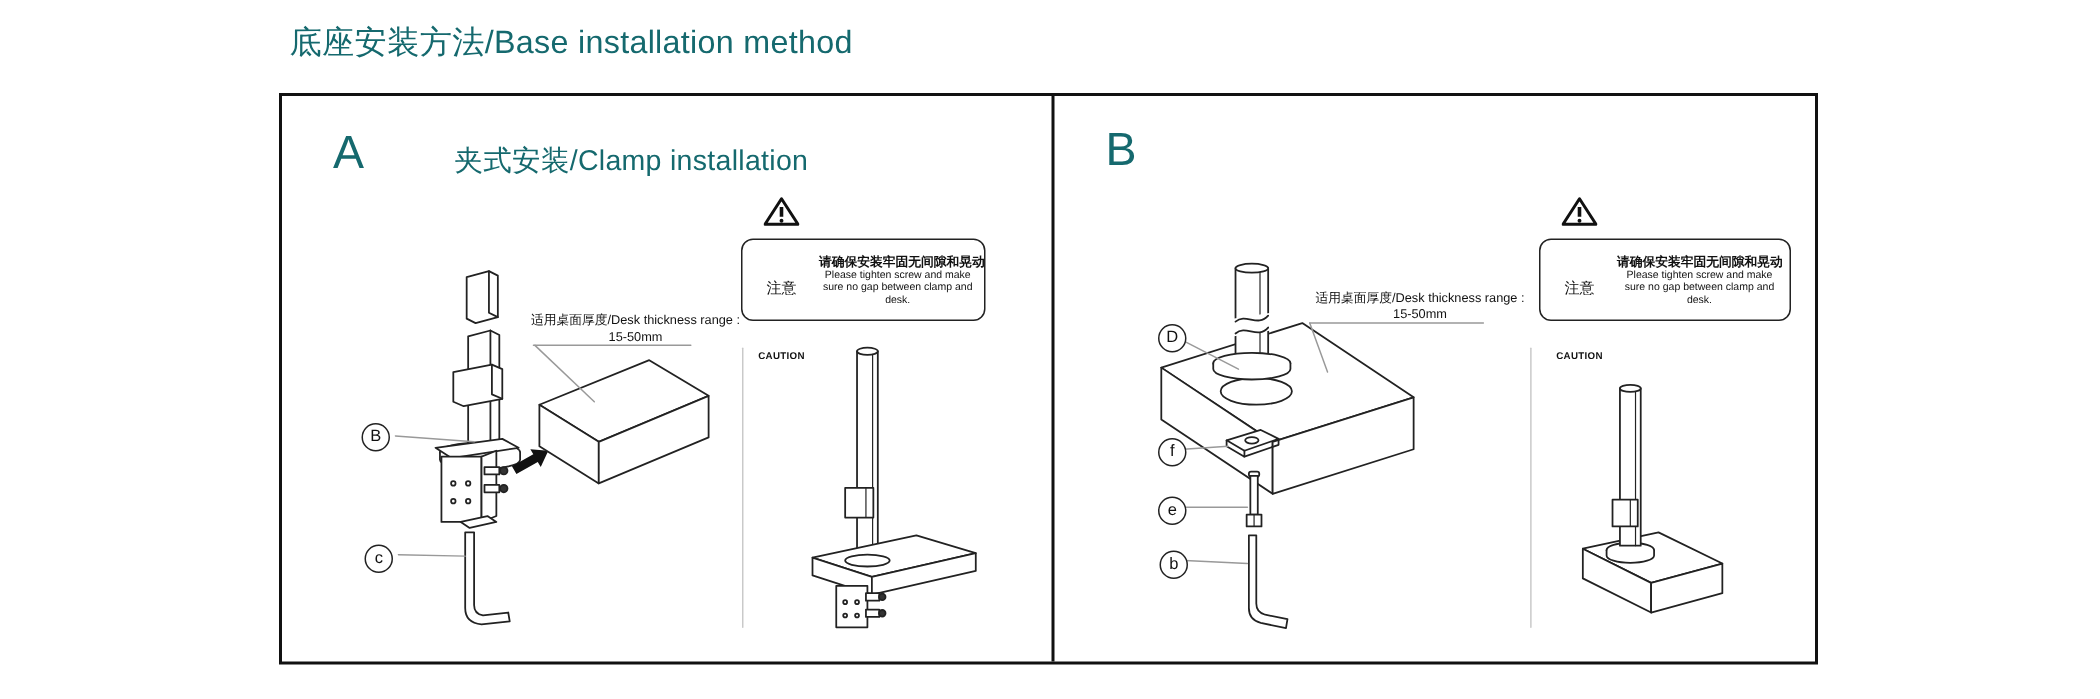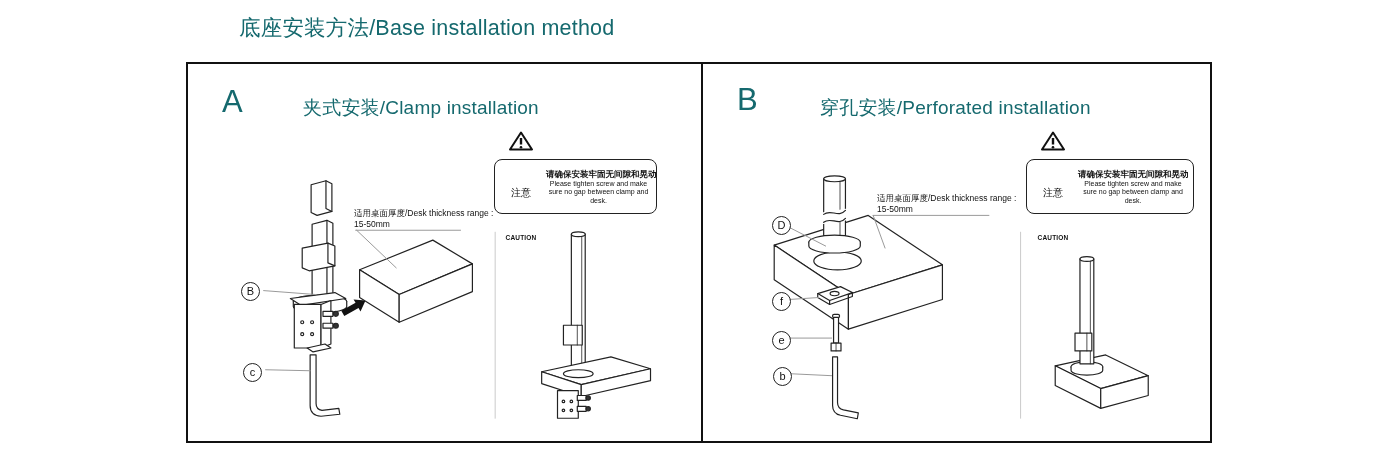--- a/index.html
+++ b/index.html
@@ -2,21 +2,21 @@
 <html><head>
 <meta charset="utf-8">
 <style>
   html,body{margin:0;padding:0;}
   body{
     width:1400px;height:466px;background:#ffffff;position:relative;overflow:hidden;
     font-family:"Liberation Sans", sans-serif;color:#111;
   }
   .main-title{
     position:absolute;left:193px;top:13px;font-size:21.5px;letter-spacing:0.2px;
-    color:#15696e;font-weight:500;margin-left:46px;
+    color:#15696e;font-weight:500;
   }
   .box{
     position:absolute;left:186px;top:62px;width:1026px;height:381px;
     border:2px solid #111;background:#fff;box-sizing:border-box;
   }
   .divider{
     position:absolute;left:513px;top:0;width:2px;height:100%;background:#111;
   }
   .art{position:absolute;left:0;top:0;width:100%;height:100%;}
   .sec-letter{
@@ -24,21 +24,21 @@
   }
   .sec-title{
     position:absolute;font-size:19px;color:#15696e;line-height:1;letter-spacing:0.2px;margin-left:35px;
   }
   .part-label{
     position:absolute;width:19px;height:19px;border:1.4px solid #222;border-radius:50%;
     background:#fff;display:flex;align-items:center;justify-content:center;
     font-size:11px;line-height:1;box-sizing:border-box;
   }
   .thickness{
-    position:absolute;font-size:8.5px;line-height:11px;color:#111;white-space:nowrap;
+    position:absolute;font-size:8.5px;line-height:11px;color:#111;white-space:nowrap;text-align:center;
   }
   .caution{
     position:absolute;height:55px;border:1.6px solid #222;border-radius:8px;background:#fff;
     display:flex;align-items:center;padding:3px 5px;box-sizing:border-box;gap:4px;
   }
   .c-left{display:flex;flex-direction:column;align-items:center;width:42px;flex:none;gap:36px;}
   .c-zh{font-size:10px;line-height:11px;}
   .c-en{font-size:6.5px;font-weight:bold;line-height:8px;letter-spacing:0.2px;}
   .c-right{flex:1;min-width:0;text-align:center;}
   .c-zh-text{font-size:8.5px;font-weight:bold;line-height:12px;white-space:nowrap;}
@@ -171,21 +171,20 @@
       <line x1="908.5" y1="197" x2="908.5" y2="303" stroke-width="0.8"></line>
       <ellipse cx="905" cy="197" rx="7" ry="2.4"></ellipse>
       <rect x="893" y="272" width="17" height="18"></rect>
       <line x1="905" y1="272" x2="905" y2="290" stroke-width="0.8"></line>
     </g>
   </svg>
 
   <div class="sec-letter" style="left:34px;top:22px">A</div>
   <div class="sec-title" style="left:80px;top:34px">夹式安装/Clamp installation</div>
   <div class="sec-letter" style="left:549px;top:20px">B</div>
-  <div class="sec-title" style="left:597px;top:34px">穿孔安装/Perforated installation</div>
 
   <div class="divider"></div>
 
   <div class="part-label" style="left:53px;top:218px">
     <span>B</span>
   </div>
   <div class="part-label" style="left:55px;top:299px">
     <span>c</span>
   </div>
 

